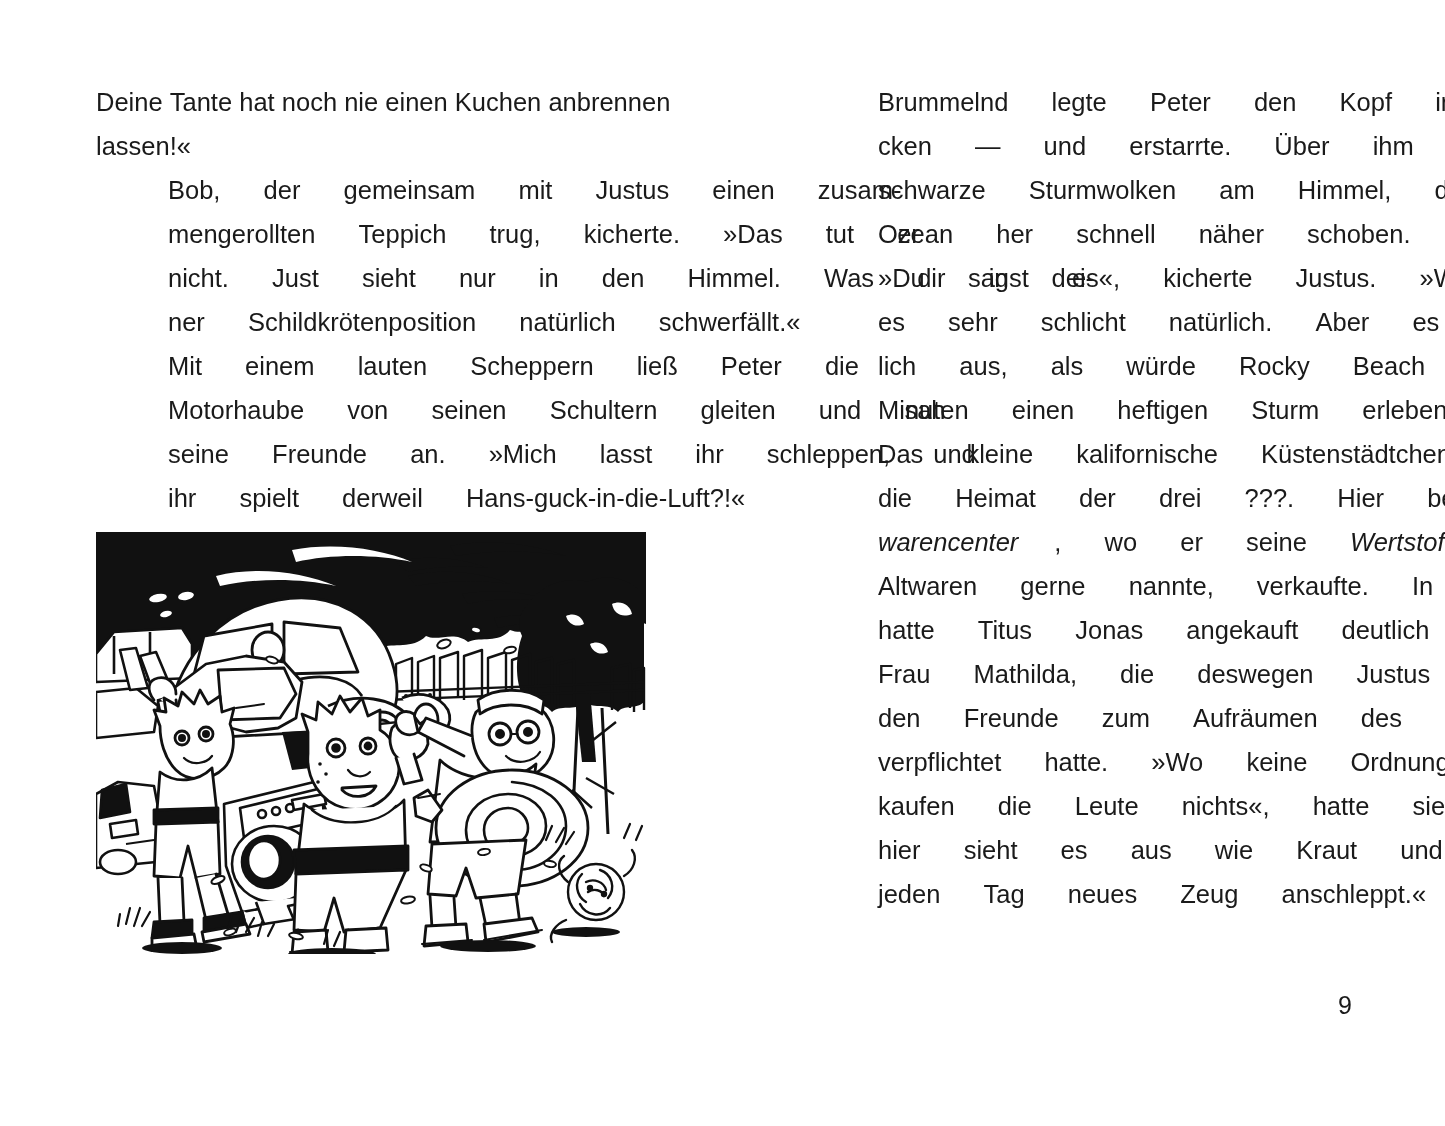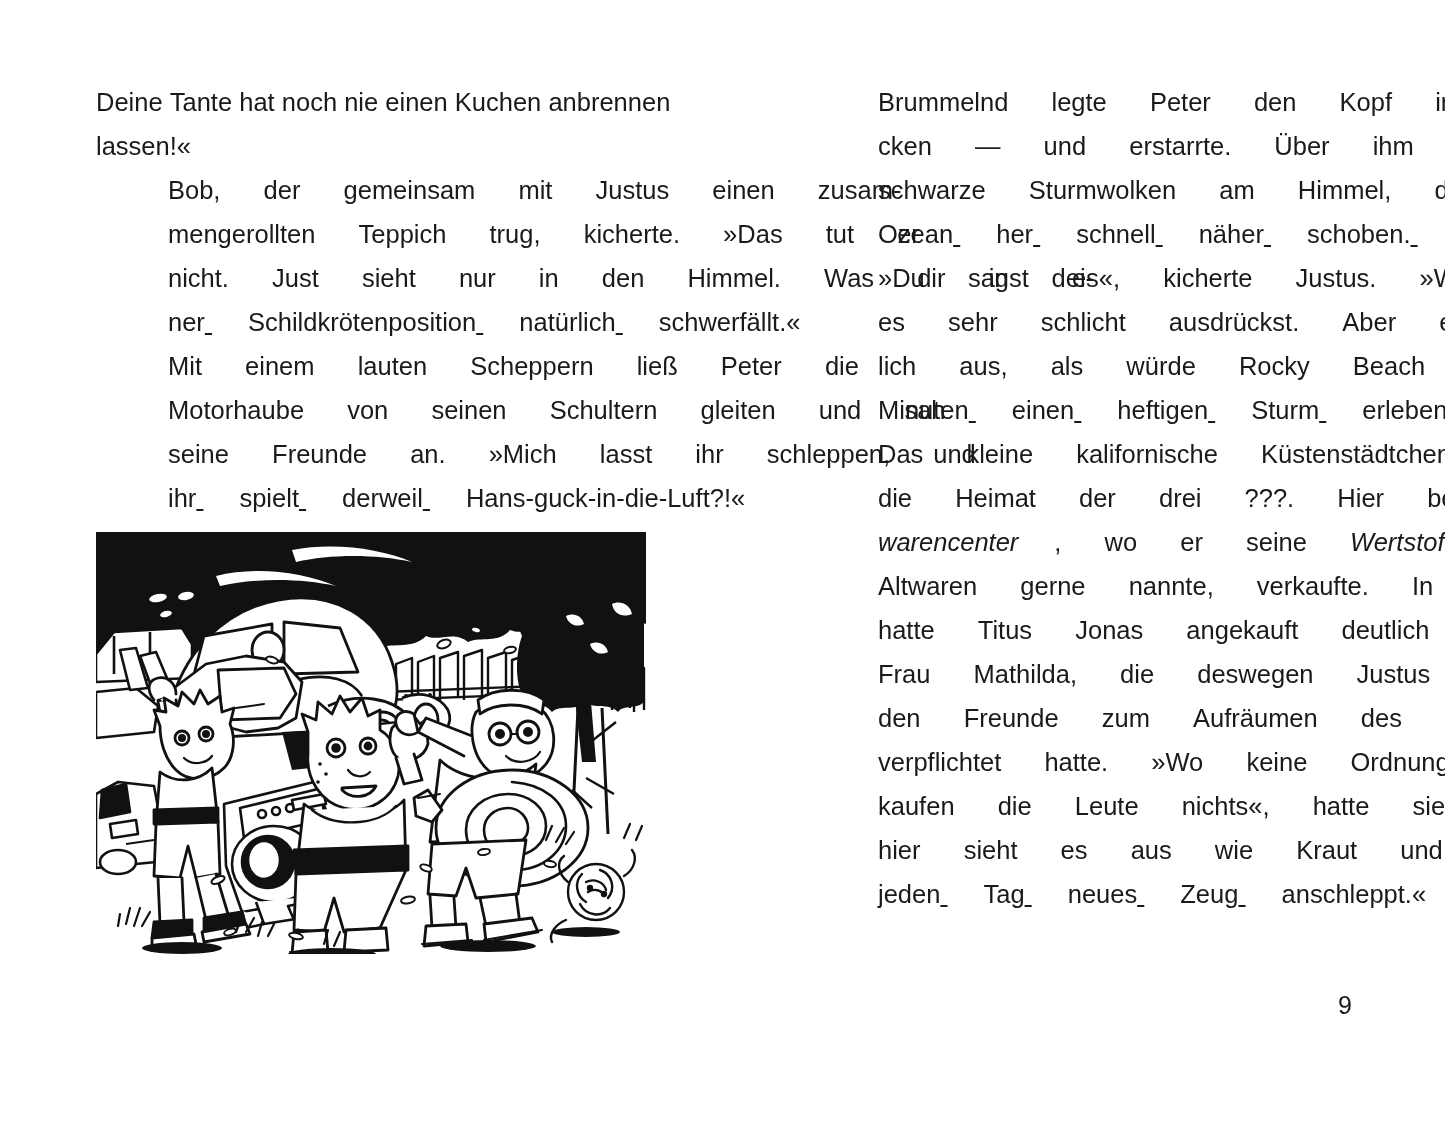--- a/index.html
+++ b/index.html
@@ -42,21 +42,20 @@
   
   .ln {
     display: block;
     text-align: justify;
     text-align-last: justify;
     height: 44px;
     white-space: nowrap;
   }
   .ln.last {
     text-align-last: left;
-    text-decoration: underline;
   }
   .ln .sp { display: inline-block; }
 
   .it { font-style: italic; }
 
   
   .illus {
     position: absolute;
     left: 96px;
     top: 532px;
@@ -377,21 +376,21 @@
 
   <div class="column right" id="col-right">
       <p class="para indent">
         <span class="ln"><span class=" sp">Brummelnd</span> <span class=" sp">legte</span> <span class=" sp">Peter</span> <span class=" sp">den</span> <span class=" sp">Kopf</span> <span class=" sp">in</span>  </span>
         <span class="ln"><span class=" sp">cken</span> <span class=" sp">—</span> <span class=" sp">und</span> <span class=" sp">erstarrte.</span> <span class=" sp">Über</span> <span class=" sp">ihm</span> <span class=" sp">hingen</span> </span>
         <span class="ln"><span class=" sp">schwarze</span> <span class=" sp">Sturmwolken</span> <span class=" sp">am</span> <span class=" sp">Himmel,</span> <span class=" sp">die</span>  </span>
         <span class="ln last"><span class=" sp">Ozean</span> <span class=" sp">her</span> <span class=" sp">schnell</span> <span class=" sp">näher</span> <span class=" sp">schoben.</span> <span class=" sp">»Uh!«,</span>  </span>
       </p>
       <p class="para indent">
         <span class="ln"><span class=" sp">»Du</span> <span class=" sp">sagst</span> <span class=" sp">es«,</span> <span class=" sp">kicherte</span> <span class=" sp">Justus.</span> <span class=" sp">»Wenngleich</span> </span>
-        <span class="ln"><span class=" sp">es</span> <span class=" sp">sehr</span> <span class=" sp">schlicht</span> <span class=" sp">ausdrückst.</span> <span class=" sp">Aber</span> <span class=" sp">es</span>  </span>
+        <span class="ln"><span class=" sp">es</span> <span class=" sp">sehr</span> <span class=" sp">schlicht</span> <span class=" sp">natürlich.</span> <span class=" sp">Aber</span> <span class=" sp">es</span>  </span>
         <span class="ln"><span class=" sp">lich</span> <span class=" sp">aus,</span> <span class=" sp">als</span> <span class=" sp">würde</span> <span class=" sp">Rocky</span> <span class=" sp">Beach</span> <span class=" sp">in</span>  </span>
         <span class="ln last"><span class=" sp">Minuten</span> <span class=" sp">einen</span> <span class=" sp">heftigen</span> <span class=" sp">Sturm</span> <span class=" sp">erleben.«</span></span>
       </p>
       <p class="para indent">
         <span class="ln"><span class=" sp">Das</span> <span class=" sp">kleine</span> <span class=" sp">kalifornische</span> <span class=" sp">Küstenstädtchen</span> </span>
         <span class="ln"><span class=" sp">die</span> <span class=" sp">Heimat</span> <span class=" sp">der</span> <span class=" sp">drei</span> <span class=" sp">???.</span> <span class=" sp">Hier</span> <span class=" sp">betrieb</span>  </span>
         <span class="ln"><i class="it sp">warencenter</i><span class=" sp">,</span> <span class=" sp">wo</span> <span class=" sp">er</span> <span class=" sp">seine</span> <i class="it sp">Wertstoffe</i>   </span>
         <span class="ln"><span class=" sp">Altwaren</span> <span class=" sp">gerne</span> <span class=" sp">nannte,</span> <span class=" sp">verkaufte.</span> <span class=" sp">In</span> <span class=" sp">letzter</span> </span>
         <span class="ln"><span class=" sp">hatte</span> <span class=" sp">Titus</span> <span class=" sp">Jonas</span> <span class=" sp">angekauft</span> <span class=" sp">deutlich</span> <span class=" sp">mehr</span> </span>
         <span class="ln"><span class=" sp">Frau</span> <span class=" sp">Mathilda,</span> <span class=" sp">die</span> <span class=" sp">deswegen</span> <span class=" sp">Justus</span> <span class=" sp">und</span>  </span>

